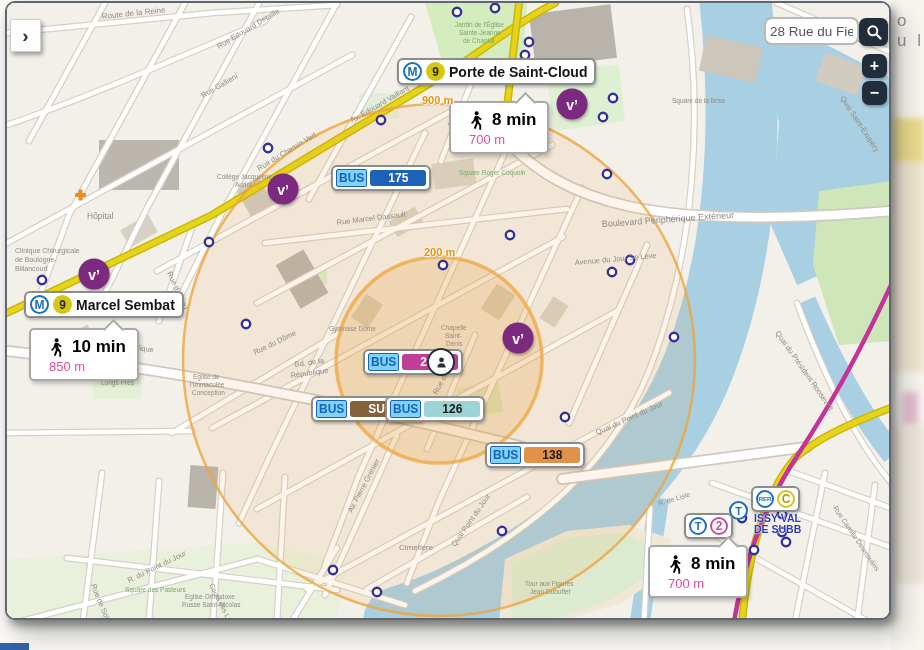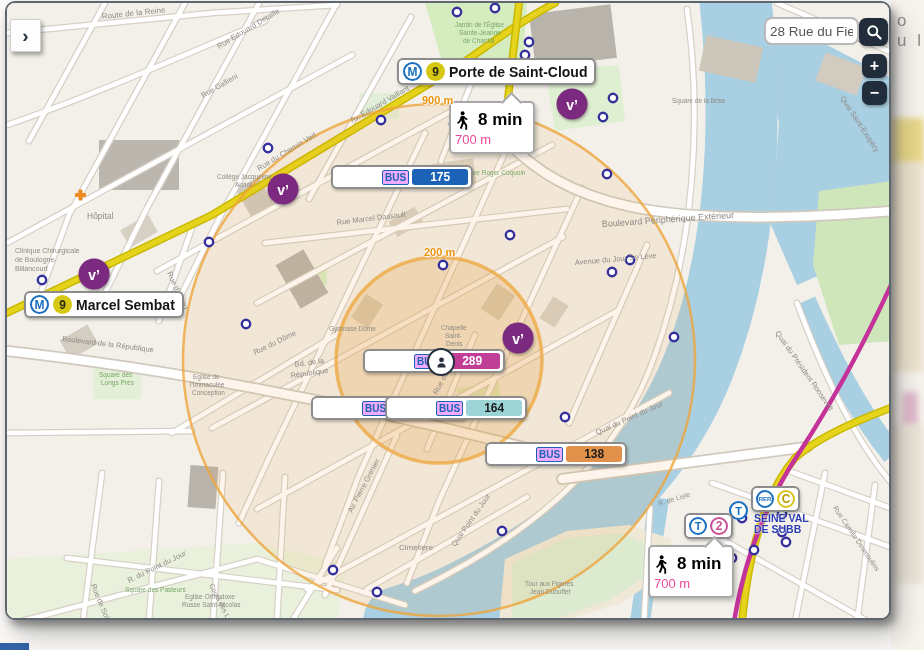--- a/index.html
+++ b/index.html
@@ -35,43 +35,43 @@
   .circ{border-radius:50%;display:flex;align-items:center;justify-content:center;font-weight:bold;box-sizing:border-box;}
   .m-logo{width:19px;height:19px;border:2px solid #1a6fc0;color:#1a6fc0;font-size:12px;background:#fff;}
   .line9{width:19px;height:19px;background:#d6c713;color:#2a2a12;font-size:12px;}
   .t-logo{width:18px;height:18px;border:2px solid #1a6fc0;color:#1a6fc0;font-size:11px;background:#fff;}
   .t2-num{width:18px;height:18px;border:2px solid #c75096;color:#c75096;font-size:12px;background:#fff;}
   .rer-logo{width:18px;height:18px;border:2px solid #1a6fc0;color:#1a6fc0;font-size:6px;background:#fff;letter-spacing:0;}
   .rerc{width:18px;height:18px;border:2px solid #dcc11e;color:#b89b00;font-size:12px;background:#fff;}
   .mini-badge{display:inline-flex;align-items:center;gap:3px;background:#fff;border:2px solid #8c8c8c;
     border-radius:6px;padding:2px 3px;box-shadow:1px 2px 3px rgba(0,0,0,.25);}
   
-  .walk-tip{background:#fff;border:2px solid #a8a8a8;border-radius:5px;padding:7px 11px 5px 4px;
+  .walk-tip{background:#fff;border:2px solid #a8a8a8;border-radius:5px;padding:7px 11px 5px 18px;
     box-shadow:2px 3px 4px rgba(0,0,0,.22);}
   .walk-tip .arrow{position:absolute;top:-8px;width:13px;height:13px;background:#fff;
     border-left:2px solid #a8a8a8;border-top:2px solid #a8a8a8;transform:rotate(45deg);}
   .walk-row{display:flex;align-items:center;gap:9px;font-size:17px;font-weight:bold;color:#000;}
   .walk-dist{font-size:13px;color:#ec4899;margin-top:2px;}
   
   .velib{position:absolute;width:31px;height:31px;border-radius:50%;background:#7b2a80;color:#fff;
     font-weight:bold;font-size:14px;display:flex;align-items:center;justify-content:center;
     transform:translate(-50%,-50%);box-shadow:1px 2px 3px rgba(0,0,0,.3);cursor:pointer;}
   .addr-marker{left:420px;top:345px;width:24px;height:24px;border-radius:50%;background:#fff;
     border:2.5px solid #26303d;display:flex;align-items:center;justify-content:center;box-sizing:content-box;}
   .tstop{left:722px;top:498px;width:19px;height:19px;border:2.5px solid #1a6fc0;border-radius:50%;
     background:#fff;color:#1a6fc0;font-weight:bold;font-size:11px;display:flex;align-items:center;justify-content:center;box-sizing:border-box;}
   .issy-label{left:747px;top:510px;width:60px;font-size:10.5px;font-weight:bold;color:#2a3cb0;
     line-height:11px;text-shadow:0 0 2px #fff,0 0 2px #fff;}
   .radius-label{position:absolute;font-size:11px;font-weight:bold;color:#e8940c;
     text-shadow:0 0 2px #fff,0 0 3px #fff,1px 1px 1px #fff;}
   
   .bus-badge{position:absolute;display:inline-flex;align-items:center;gap:3px;background:#fff;
     border:2px solid #8c8c8c;border-radius:6px;padding:2px 3px;box-shadow:1px 2px 3px rgba(0,0,0,.25);cursor:pointer;}
-  .bus-chip{font-size:10px;font-weight:bold;color:#1c63b7;border:1.5px solid #1c63b7;border-radius:2px;
-    padding:1px 2px;background:#f0abfc;margin-left:46px;}
+  .bus-chip{font-size:12px;font-weight:bold;color:#1c63b7;border:1.5px solid #1c63b7;border-radius:2px;
+    padding:1px 2px;background:#7dd3fc;}
   .bus-num{font-size:12px;font-weight:bold;border-radius:3px;padding:1px 18px;line-height:14px;}
 </style>
 </head>
 <body>
 
 <div class="bgcol">
   <div class="blob" style="left:2px;top:118px;width:31px;height:46px;background:#e5d068;opacity:.75;"></div>
   <div class="blob" style="left:2px;top:162px;width:31px;height:210px;background:#ece0c8;opacity:.8;"></div>
   <div class="blob" style="left:11px;top:392px;width:16px;height:34px;background:#ddadc6;opacity:.8;"></div>
   <div class="blob" style="left:2px;top:424px;width:31px;height:160px;background:#e9e2d4;opacity:.8;"></div>
@@ -297,21 +297,21 @@
       <div class="bus-badge" style="left: 356px; top: 346px; pointer-events: auto;">
         <span class="bus-chip">BUS</span>
         <span class="bus-num" style="background: rgb(192, 62, 150); color: rgb(255, 255, 255);">289</span>
       </div>
       <div class="bus-badge" style="left: 304px; top: 393px; pointer-events: auto;">
         <span class="bus-chip">BUS</span>
         <span class="bus-num" style="background: rgb(133, 97, 60); color: rgb(255, 255, 255);">SUBB</span>
       </div>
       <div class="bus-badge" style="left: 378px; top: 393px; pointer-events: auto;">
         <span class="bus-chip">BUS</span>
-        <span class="bus-num" style="background: rgb(156, 212, 214); color: rgb(26, 26, 26);">164</span>
+        <span class="bus-num" style="background: rgb(156, 212, 214); color: rgb(26, 26, 26);">126</span>
       </div>
       <div class="bus-badge" style="left: 478px; top: 439px; pointer-events: auto;">
         <span class="bus-chip">BUS</span>
         <span class="bus-num" style="background: rgb(226, 145, 74); color: rgb(26, 26, 26);">138</span>
       </div>
     </div>
 
   <div class="ov addr-marker">
     <svg width="15" height="15" viewBox="0 0 20 20">
       <circle cx="10" cy="6.5" r="3.2" fill="#26303d"></circle>
@@ -338,24 +338,35 @@
     <div class="walk-dist">700 m</div>
   </div>
 
   <div class="ov" style="left:17px;top:288px;">
     <div class="station-badge">
       <span class="circ m-logo">M</span>
       <span class="circ line9">9</span>
       <span>Marcel Sembat</span>
     </div>
   </div>
+  <div class="ov walk-tip" style="left:22px;top:325px;">
+    <div class="arrow" style="right:16px;"></div>
+    <div class="walk-row">
+      <svg width="14" height="19" viewBox="0 0 22 30" fill="#000">
+        <circle cx="12" cy="3.6" r="3.1"></circle>
+        <path d="M11.5 7.6 C10 7.6 9 8.4 8.5 9.8 L6.6 15.2 L3.2 18.6 L4.8 20.6 L8.6 16.9 L9.7 14.2 L10.9 18.4 L7.6 27.4 L10.4 28.6 L13.9 19.8 L16.2 23.4 L16.2 29.5 L19.1 29.5 L19.1 22.2 L15.4 16.6 L14.2 11.6 C15.4 13 17 14.1 19 14.6 L19.8 12.2 C17.9 11.7 16.5 10.5 15.4 8.8 C14.6 7.9 13.2 7.6 11.5 7.6 Z"></path>
+      </svg>
+      <span>10 min</span>
+    </div>
+    <div class="walk-dist">850 m</div>
+  </div>
 
   <div class="ov tstop">T</div>
   <div class="ov issy-label">
-    <div>SEINE VAL</div>
+    <div>ISSY VAL</div>
     <div>DE SUBB</div>
   </div>
   <div class="ov" style="left:677px;top:510px;">
     <div class="mini-badge">
       <span class="circ t-logo">T</span>
       <span class="circ t2-num">2</span>
     </div>
   </div>
   <div class="ov" style="left:744px;top:483px;">
     <div class="mini-badge">

